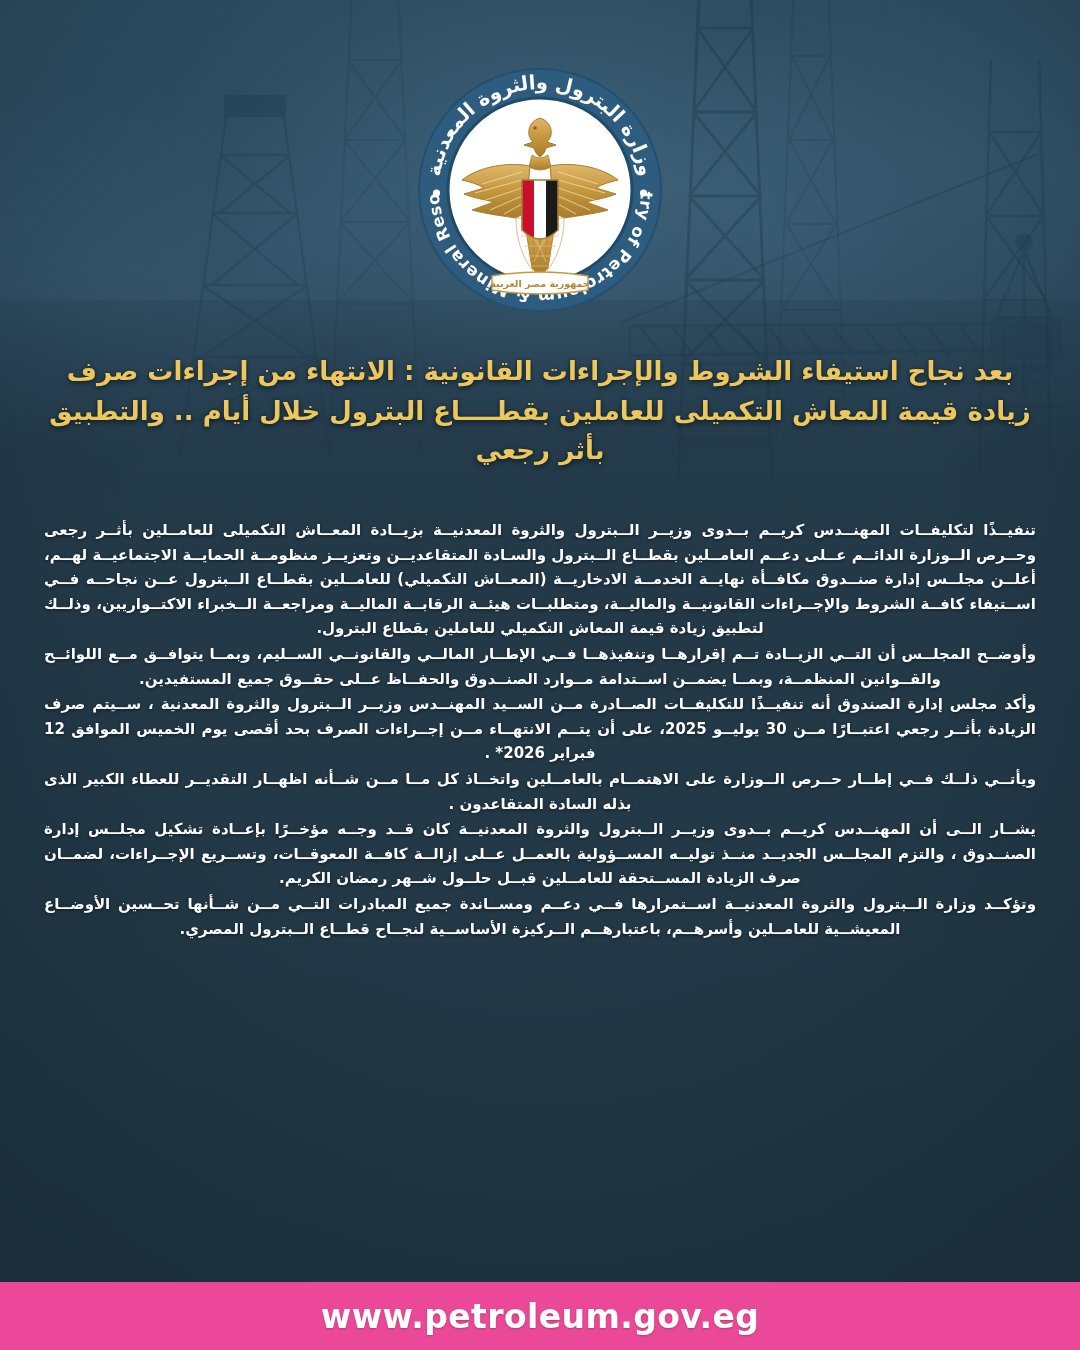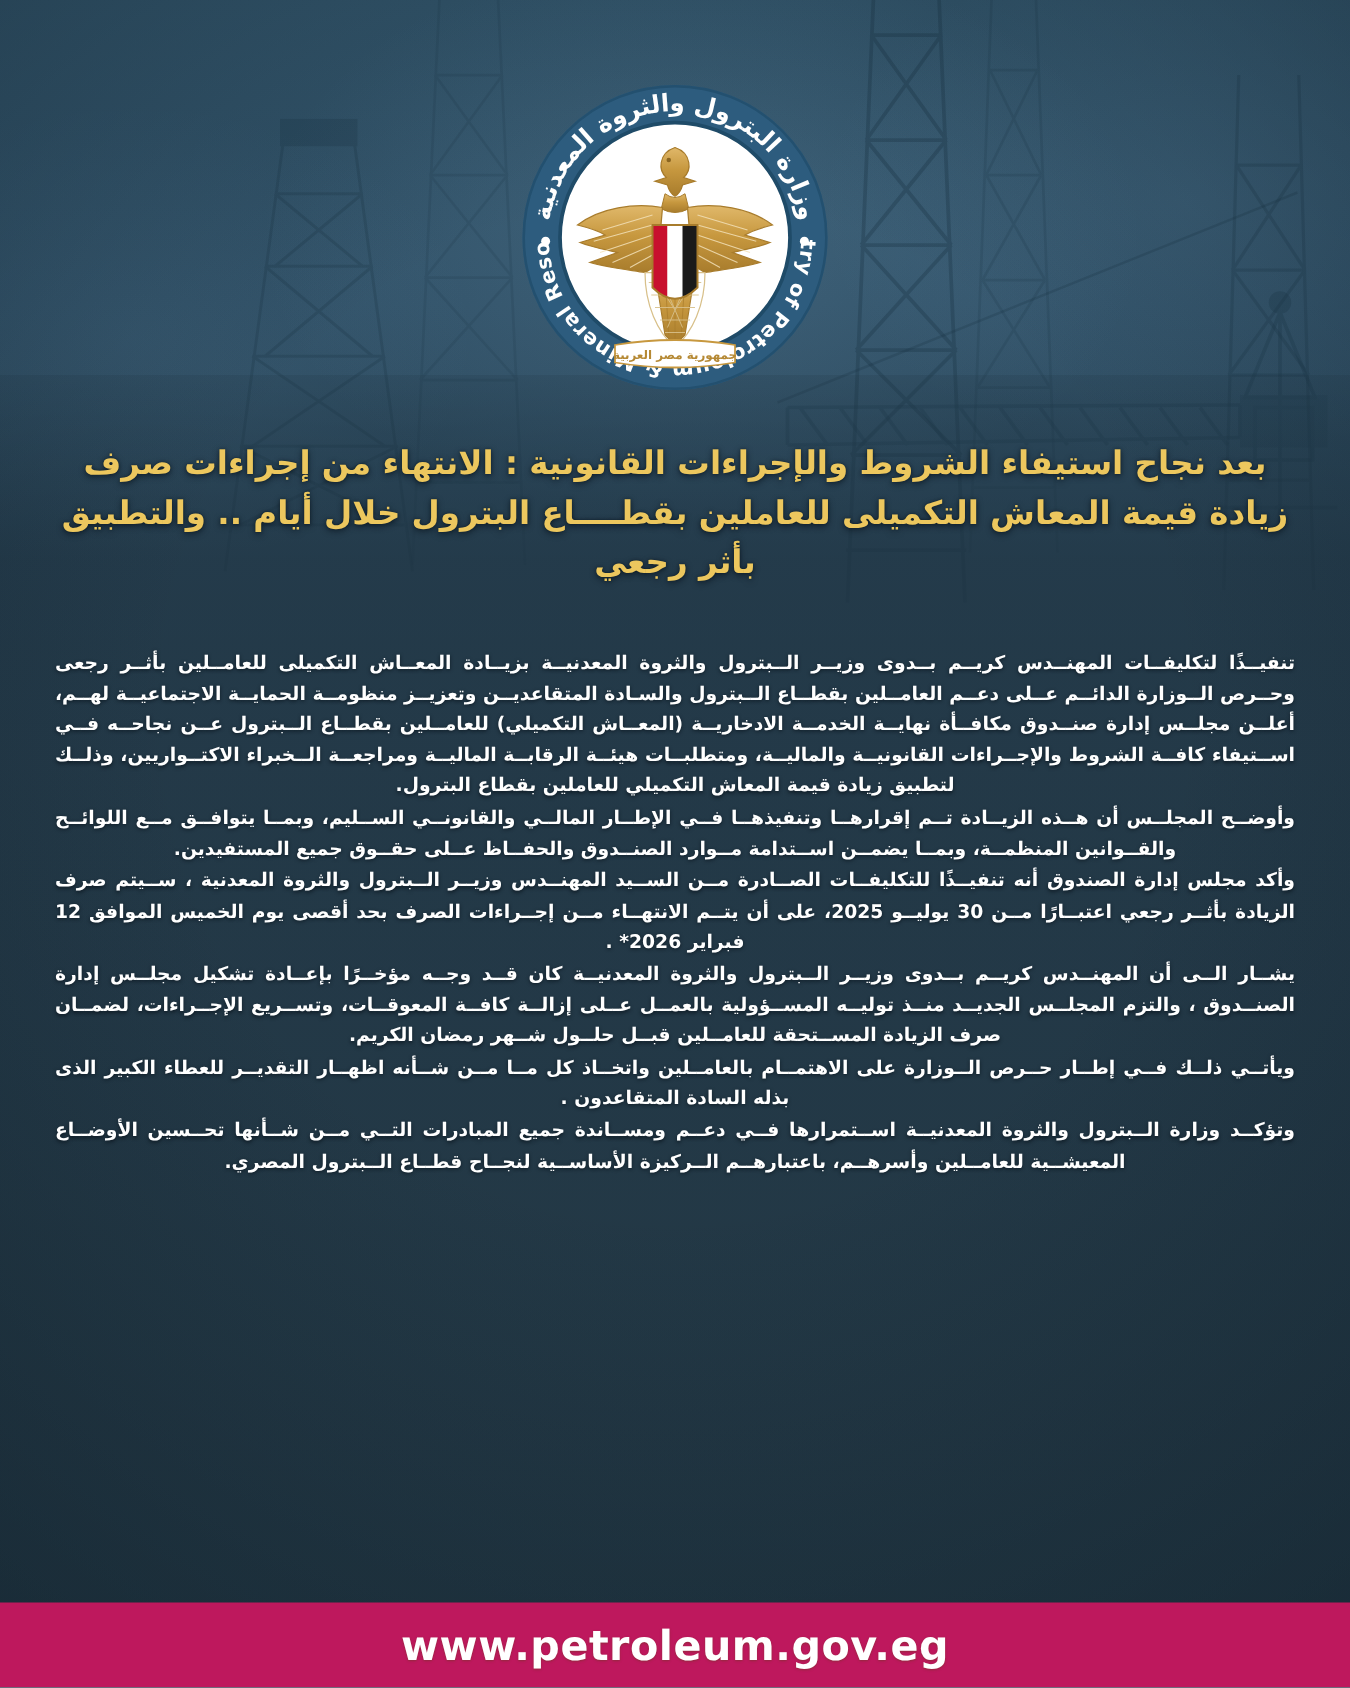--- a/index.html
+++ b/index.html
@@ -101,21 +101,21 @@
     margin:0 0 1px 0;
     text-align:justify;
     text-align-last:center;
   }
   .body-wrap p.lead{ text-align:justify; }
 
   
   .footer{
     position:absolute; z-index:7;
     left:0; right:0; bottom:0; height:68px;
-    background:#be185d;
+    background:#ec4899;
     display:flex; align-items:center; justify-content:center;
   }
   .footer-url{
     color:#ffffff;
     font-size:33px;
     font-weight:bold;
     letter-spacing:.4px;
     direction:ltr;
     text-shadow:0 1px 2px rgba(90,65,20,.45);
   }
@@ -282,24 +282,24 @@
           <text x="128" y="225" text-anchor="middle" font-family="'DejaVu Sans','Liberation Sans',sans-serif" font-size="9.5" font-weight="bold" fill="#b58934">جمهورية مصر العربية</text>
         </g>
       </g>
     </svg>
   </div>
 
   <div class="headline">بعد نجاح استيفاء الشروط والإجراءات القانونية : الانتهاء من إجراءات صرف زيادة قيمة المعاش التكميلى للعاملين بقطــــاع البترول خلال أيام .. والتطبيق بأثر رجعي</div>
 
   <div class="body-wrap">
     <p class="lead">تنفيــذًا لتكليفــات المهنــدس كريــم بــدوى وزيــر الــبترول والثروة المعدنيــة بزيــادة المعــاش التكميلى للعامــلين بأثــر رجعى وحــرص الــوزارة الدائــم عــلى دعــم العامــلين بقطــاع الــبترول والسـادة المتقاعديــن وتعزيــز منظومــة الحمايــة الاجتماعيــة لهــم، أعلــن مجلــس إدارة صنــدوق مكافــأة نهايــة الخدمــة الادخاريــة (المعــاش التكميلي) للعامــلين بقطــاع الــبترول عــن نجاحــه فــي اســتيفاء كافــة الشروط والإجــراءات القانونيــة والماليــة، ومتطلبــات هيئــة الرقابــة الماليــة ومراجعــة الــخبراء الاكتــواريين، وذلــك لتطبيق زيادة قيمة المعاش التكميلي للعاملين بقطاع البترول.</p>
-    <p>وأوضــح المجلــس أن هــذه الزيــادة تــم إقرارهــا وتنفيذهــا فــي الإطــار المالــي والقانونــي الســليم، وبمــا يتوافــق مــع اللوائــح والقــوانين المنظمــة، وبمــا يضمــن اســتدامة مــوارد الصنــدوق والحفــاظ عــلى حقــوق جميع المستفيدين.</p>
+    <p>وأوضــح المجلــس أن التــي الزيــادة تــم إقرارهــا وتنفيذهــا فــي الإطــار المالــي والقانونــي الســليم، وبمــا يتوافــق مــع اللوائــح والقــوانين المنظمــة، وبمــا يضمــن اســتدامة مــوارد الصنــدوق والحفــاظ عــلى حقــوق جميع المستفيدين.</p>
     <p>وأكد مجلس إدارة الصندوق أنه تنفيــذًا للتكليفــات الصــادرة مــن الســيد المهنــدس وزيــر الــبترول والثروة المعدنية ، ســيتم صرف الزيادة بأثــر رجعي اعتبــارًا مــن 30 يوليــو 2025، على أن يتــم الانتهــاء مــن إجــراءات الصرف بحد أقصى يوم الخميس الموافق 12 فبراير 2026* .</p>
+    <p>ويأتــي ذلــك فــي إطــار حــرص الــوزارة على الاهتمــام بالعامــلين واتخــاذ كل مــا مــن شــأنه اظهــار التقديــر للعطاء الكبير الذى بذله السادة المتقاعدون .</p>
     <p>يشــار الــى أن المهنــدس كريــم بــدوى وزيــر الــبترول والثروة المعدنيــة كان قــد وجــه مؤخــرًا بإعــادة تشكيل مجلــس إدارة الصنــدوق ، والتزم المجلــس الجديــد منــذ توليــه المســؤولية بالعمــل عــلى إزالــة كافــة المعوقــات، وتســريع الإجــراءات، لضمــان صرف الزيادة المســتحقة للعامــلين قبــل حلــول شــهر رمضان الكريم.</p>
-    <p>ويأتــي ذلــك فــي إطــار حــرص الــوزارة على الاهتمــام بالعامــلين واتخــاذ كل مــا مــن شــأنه اظهــار التقديــر للعطاء الكبير الذى بذله السادة المتقاعدون .</p>
     <p>وتؤكــد وزارة الــبترول والثروة المعدنيــة اســتمرارها فــي دعــم ومســاندة جميع المبادرات التــي مــن شــأنها تحــسين الأوضــاع المعيشــية للعامــلين وأسرهــم، باعتبارهــم الــركيزة الأساســية لنجــاح قطــاع الــبترول المصري.</p>
   </div>
 
   <div class="footer">
     <span class="footer-url">www.petroleum.gov.eg</span>
   </div>
 
 </div>
 
 </body></html>

